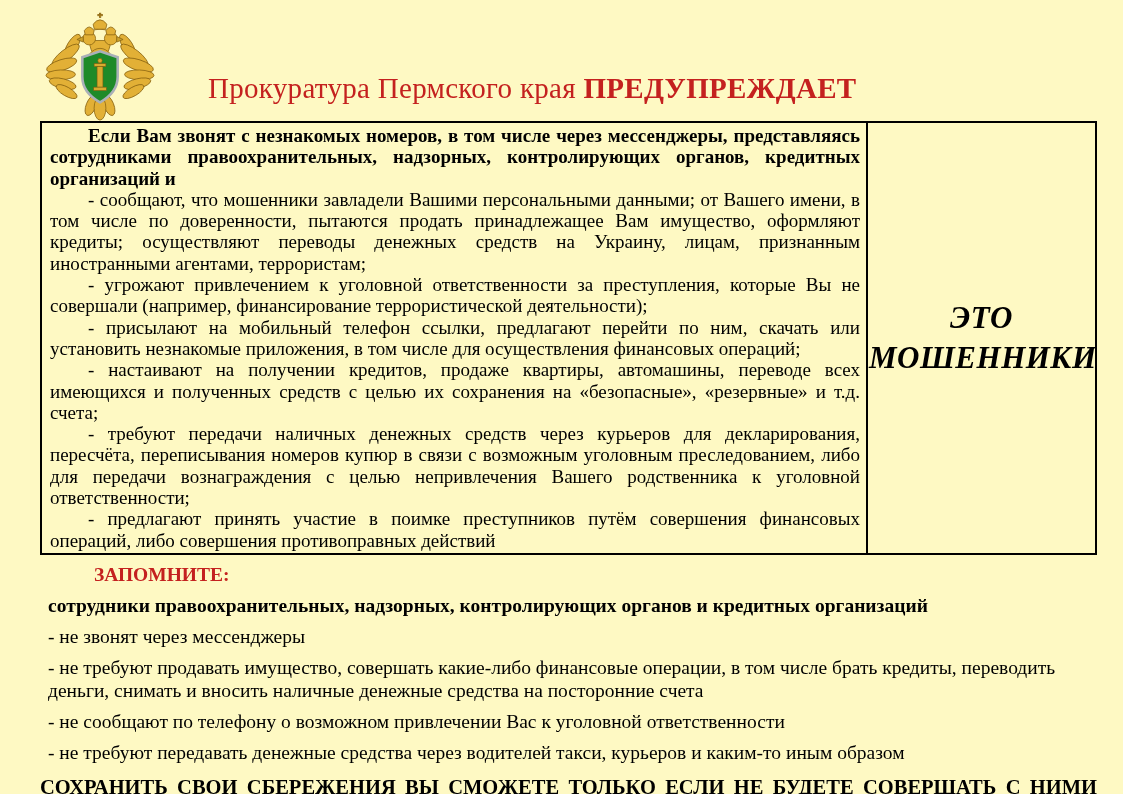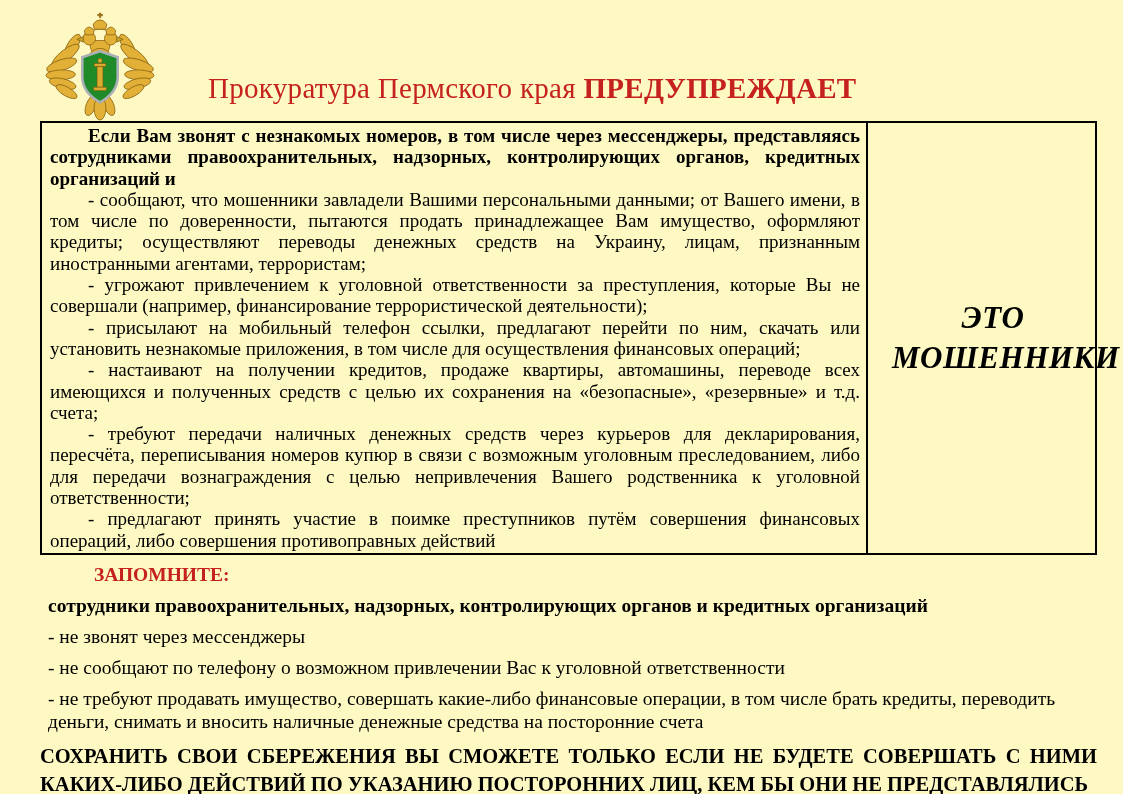--- a/index.html
+++ b/index.html
@@ -38,21 +38,21 @@
     padding:2px 6px 2px 8px;
     font-size:19px;line-height:21.3px;
     text-align:justify;vertical-align:top;
   }
   .cell-left p{margin:0;text-indent:38px;}
   .cell-left p b{font-weight:normal;}
   .intro{font-weight:bold;}
   .cell-right{text-align:center;vertical-align:middle;}
   .verdict{
     font-size:31px;font-weight:bold;font-style:italic;
-    line-height:1.3;letter-spacing:.5px;margin-left:23px;
+    line-height:1.3;letter-spacing:.5px;
   }
   
   .remember{margin:8px 26px 0 40px;font-size:19.5px;line-height:23px;}
   .remember p{margin:8px;}
   .remember-heading{color:var(--accent-red);font-weight:bold;text-indent:46px;}
   .subject{font-weight:bold;}
   
   .save-notice{
     margin:9px 26px 0 40px;
     font-weight:bold;font-size:20.5px;line-height:28px;
@@ -141,20 +141,21 @@
         </div>
       </td>
     </tr>
   </tbody>
     </table>
 
   <section class="remember">
     <p class="remember-heading">ЗАПОМНИТЕ:</p>
     <p class="subject">сотрудники правоохранительных, надзорных, контролирующих органов и кредитных организаций</p>
     <p>- не звонят через мессенджеры</p>
+    <p>- не требуют продавать имущество, совершать какие-либо финансовые операции, в том числе брать кредиты, переводить деньги, снимать и вносить наличные денежные средства на посторонние счета</p>
     <p>- не сообщают по телефону о возможном привлечении Вас к уголовной ответственности</p>
-    <p>- не требуют продавать имущество, совершать какие-либо финансовые операции, в том числе брать кредиты, переводить деньги, снимать и вносить наличные денежные средства на посторонние счета</p>
+    <p>- не требуют передавать денежные средства через водителей такси, курьеров и каким-то иным образом</p>
   </section>
 
   <p class="save-notice">СОХРАНИТЬ СВОИ СБЕРЕЖЕНИЯ ВЫ СМОЖЕТЕ ТОЛЬКО ЕСЛИ НЕ БУДЕТЕ СОВЕРШАТЬ С НИМИ КАКИХ-ЛИБО ДЕЙСТВИЙ ПО УКАЗАНИЮ ПОСТОРОННИХ ЛИЦ, КЕМ БЫ ОНИ НЕ ПРЕДСТАВЛЯЛИСЬ</p>
   <p class="red-warning">ДЕНЬГИ С «БЕЗОПАСНЫХ СЧЕТОВ» и ОТ КУРЬЕРОВ НЕ ВЕРНУТСЯ</p>
 
 </div>
 
 </body></html>

